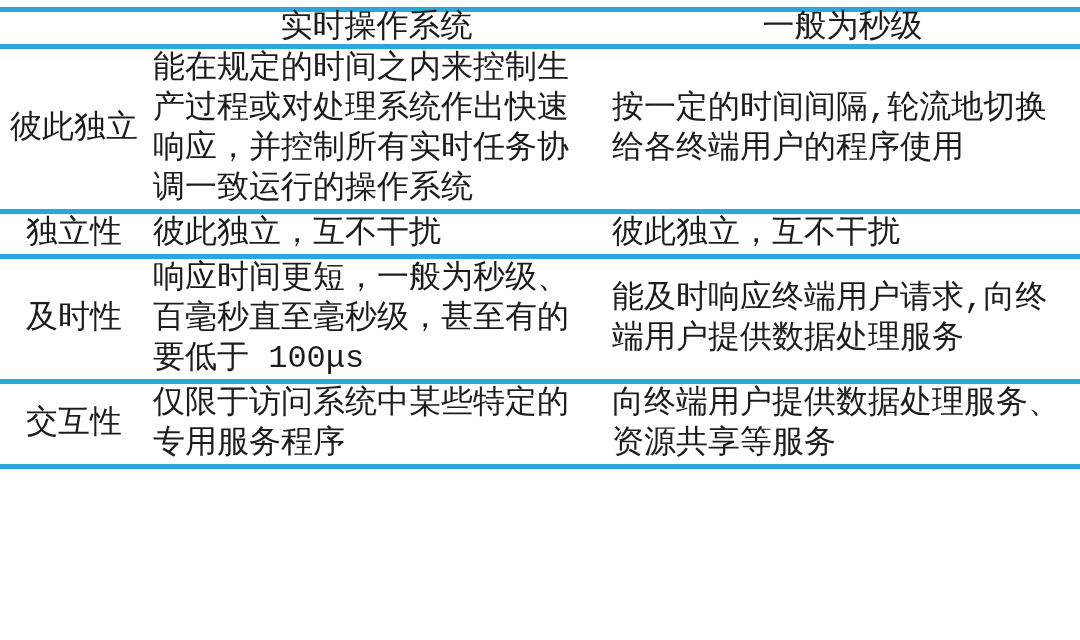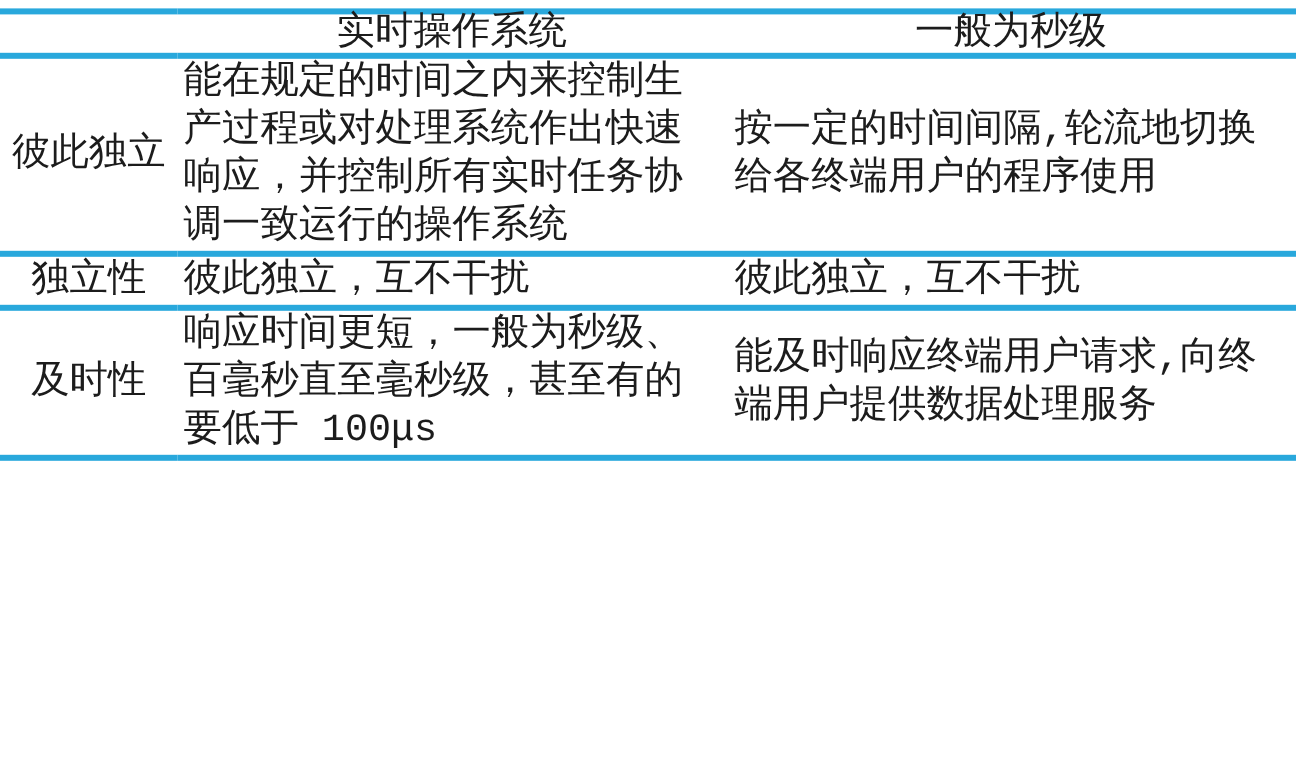--- a/index.html
+++ b/index.html
@@ -74,15 +74,20 @@
     <tr class="r-indep">
       <td class="label">独立性</td>
       <td class="cell cell-rt">彼此独立，互不干扰</td>
       <td class="cell cell-ts">彼此独立，互不干扰</td>
     </tr>
     <tr class="r-timely">
       <td class="label">及时性</td>
       <td class="cell cell-rt">响应时间更短，一般为秒级、百毫秒直至毫秒级，甚至有的要低于 100μs</td>
       <td class="cell cell-ts">能及时响应终端用户请求,向终端用户提供数据处理服务</td>
     </tr>
+    <tr class="r-interact">
+      <td class="label">交互性</td>
+      <td class="cell cell-rt">仅限于访问系统中某些特定的专用服务程序</td>
+      <td class="cell cell-ts">向终端用户提供数据处理服务、资源共享等服务</td>
+    </tr>
   </tbody>
     </table>
 </div>
 
 </body></html>

